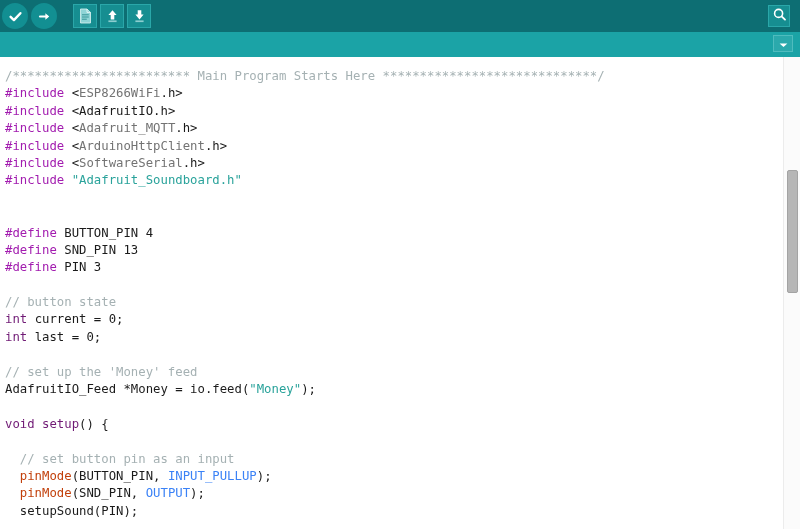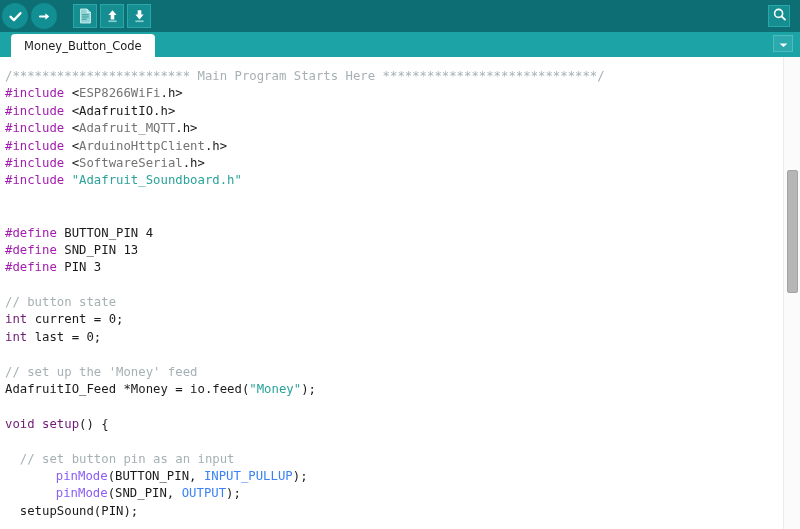--- a/index.html
+++ b/index.html
@@ -147,21 +147,21 @@
   .code .ln { display: block; height: 17.4px; }
 
   
   .t-comment   { color: #a5b1b3; }
   .t-pre       { color: #a21caf; }
   .t-lib       { color: #737373; }
   .t-plain     { color: #1b1b1b; }
   .t-type      { color: #701a75; }
   .t-func      { color: #701a75; }
   .t-string    { color: #2aa39b; }
-  .t-fn-orange { color: #8b5cf6; margin-left: 36px; }
+  .t-fn-orange { color: #c2410c; }
   .t-const     { color: #3b82f6; }
 
   
   .vscroll {
     position: absolute;
     right: 0;
     top: 57px;
     width: 17px;
     height: 472px;
     background: #fbfbfb;
@@ -244,23 +244,20 @@
       <span>
         <svg width="15" height="15" viewBox="0 0 15 15">
           <circle cx="6.6" cy="6.4" r="4" fill="none" stroke="#ffffff" stroke-width="1.6"></circle>
           <path d="M9.6 9.4 L13 12.6" stroke="#ffffff" stroke-width="1.9" stroke-linecap="round"></path>
         </svg>
       </span>
     </div>
   </div>
 
   <div class="tabbar">
-    <div class="tab">
-      <span>Money_Button_Code</span>
-    </div>
     <div class="tab-menu">
       <span>
         <svg width="11" height="8" viewBox="0 0 11 8">
           <path d="M1.6 2.4 L5.5 6.1 L9.4 2.4 Z" fill="#ffffff"></path>
         </svg>
       </span>
     </div>
   </div>
 
   <div class="editor">

